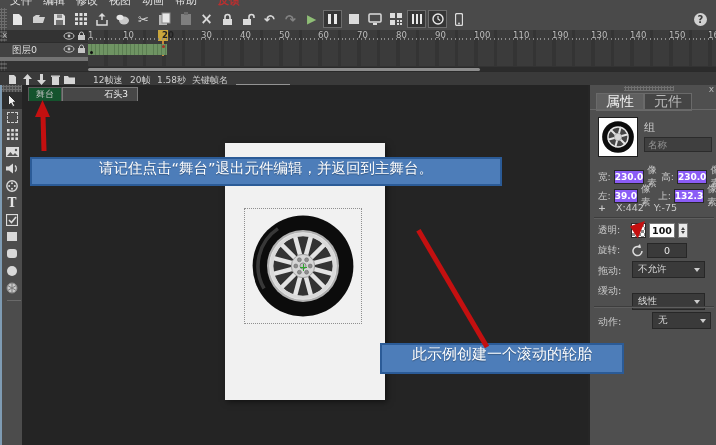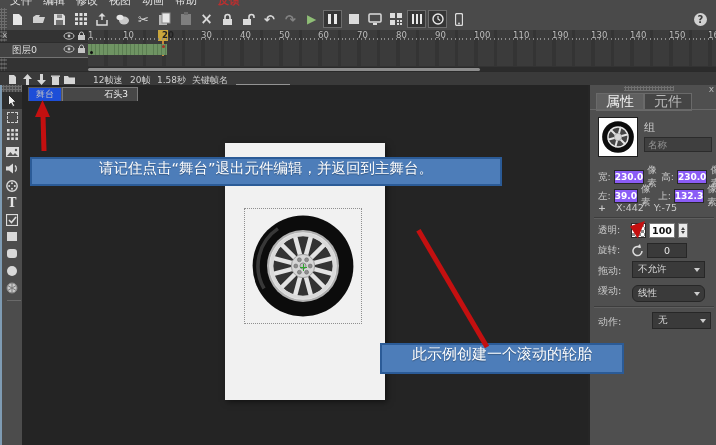--- a/index.html
+++ b/index.html
@@ -35,21 +35,21 @@
   .closex{color:#b5b5b5;font-size:9px;line-height:9px;}
   #frames-bg{left:88px;top:0;width:628px;height:36px;
       background:repeating-linear-gradient(90deg,#3b3b3b 0 15.6px,#343434 15.6px 19.5px);}
   #ruler-ticks{left:88px;top:8px;width:628px;height:2px;
       background:repeating-linear-gradient(90deg,#8a8a8a 0 1px,transparent 1px 3.9px);}
   #playhead-cell{left:158px;top:0;width:10px;height:11px;background:#c9a63c;}
   #playhead-line{left:162px;top:11px;width:2px;height:15px;background:#c9883c;}
   .rlbl{position:absolute;top:0px;font-size:8.5px;color:#bdbdbd;line-height:11px;}
   .rlbl.ph{color:#222;z-index:2;font-weight:bold;}
   #layer-row{left:0;top:12px;width:88px;height:14px;background:#424242;
-             border-top:1px solid #2c2c2c;border-bottom:1px solid #737373;}
+             border-top:1px solid #2c2c2c;border-bottom:4px solid #737373;}
   #layer-name{left:12px;top:1px;font-size:9.5px;color:#ddd;}
   #green-span{left:88px;top:13.5px;width:79px;height:11px;
       background:repeating-linear-gradient(90deg,#6f9463 0 3px,#5b7d52 3px 3.9px);}
   #kf-start{left:2px;bottom:1px;width:3px;height:3px;border-radius:50%;background:#111;}
   #kf-end{left:74px;top:1px;width:3px;height:3px;border-radius:50%;background:#a23326;}
   #tl-scroll-track{left:88px;top:37px;width:628px;height:4px;background:#2b2b2b;}
   #tl-scroll-thumb{left:0;top:0.5px;width:392px;height:3px;background:#8d8d8d;border-radius:2px;}
   #tl-footer{left:0;top:41px;width:716px;height:14px;background:#3a3a3a;
              border-top:1px solid #2a2a2a;}
   .ftxt{position:absolute;top:2px;font-size:9px;color:#cfcfcf;white-space:nowrap;}
@@ -72,21 +72,21 @@
   .tool .circ{width:10px;height:10px;background:#d9d9d9;border-radius:50%;}
   .tool .dash{width:9px;height:9px;border:1px dashed #cfcfcf;}
   .tool .T{font-family:"DejaVu Serif",serif;font-size:12px;font-weight:bold;line-height:12px;}
   #dock-div{left:5px;top:215px;width:14px;height:1px;background:#6a6a6a;}
 
   
   #canvas{left:22px;top:0;width:566px;height:360px;background:#242424;overflow:hidden;}
   .ctab{position:absolute;top:2px;height:13px;font-size:9px;display:flex;
         align-items:center;justify-content:center;border:1px solid #5a5a5a;
         border-bottom:none;}
-  #tab-stage{left:6px;width:32px;background:#1d4ed8;color:#c3c3c3;}
+  #tab-stage{left:6px;width:32px;background:#14532d;color:#c3c3c3;}
   #tab-symbol{left:40px;width:42px;background:#474747;color:#efefef;border-color:#7a7a7a;padding-left:32px;}
   #page{left:203px;top:58px;width:160px;height:257px;background:#f1f1f1;
         box-shadow:2px 2px 6px rgba(0,0,0,.5);}
   #selection{left:222px;top:123px;width:116px;height:114px;border:1px dotted #8f8f8f;}
   #wheel{left:4px;top:3px;}
   #anchor-h{left:55px;top:58px;width:7px;height:1px;background:#2ea52e;}
   #anchor-v{left:58px;top:55px;width:1px;height:7px;background:#2ea52e;}
 
   
   .callout{background:#4d7db9;border:2px solid #2b5b97;color:#fff;display:flex;
@@ -577,21 +577,21 @@
           </svg>
         <span class="darkf" style="width:38px;">0</span>
       </div>
 
       <span class="rlab" style="left:8px;top:179px;">拖动:</span>
       <div class="select" style="left:42px;top:176px;width:66px;">
         <span>不允许</span>
           <i class="car"></i>
       </div>
       <span class="rlab" style="left:8px;top:199px;">缓动:</span>
-      <div class="select" style="left:42px;top:200px;width:66px;border-radius:6px;">
+      <div class="select" style="left:42px;top:208px;width:66px;">
         <span>线性</span>
           <i class="car"></i>
       </div>
 
       <div class="rdiv" style="top:221px;"></div>
 
       <span class="rlab" style="left:8px;top:230px;">动作:</span>
       <div class="select" style="left:62px;top:227px;width:52px;">
         <span>无</span>
           <i class="car"></i>

